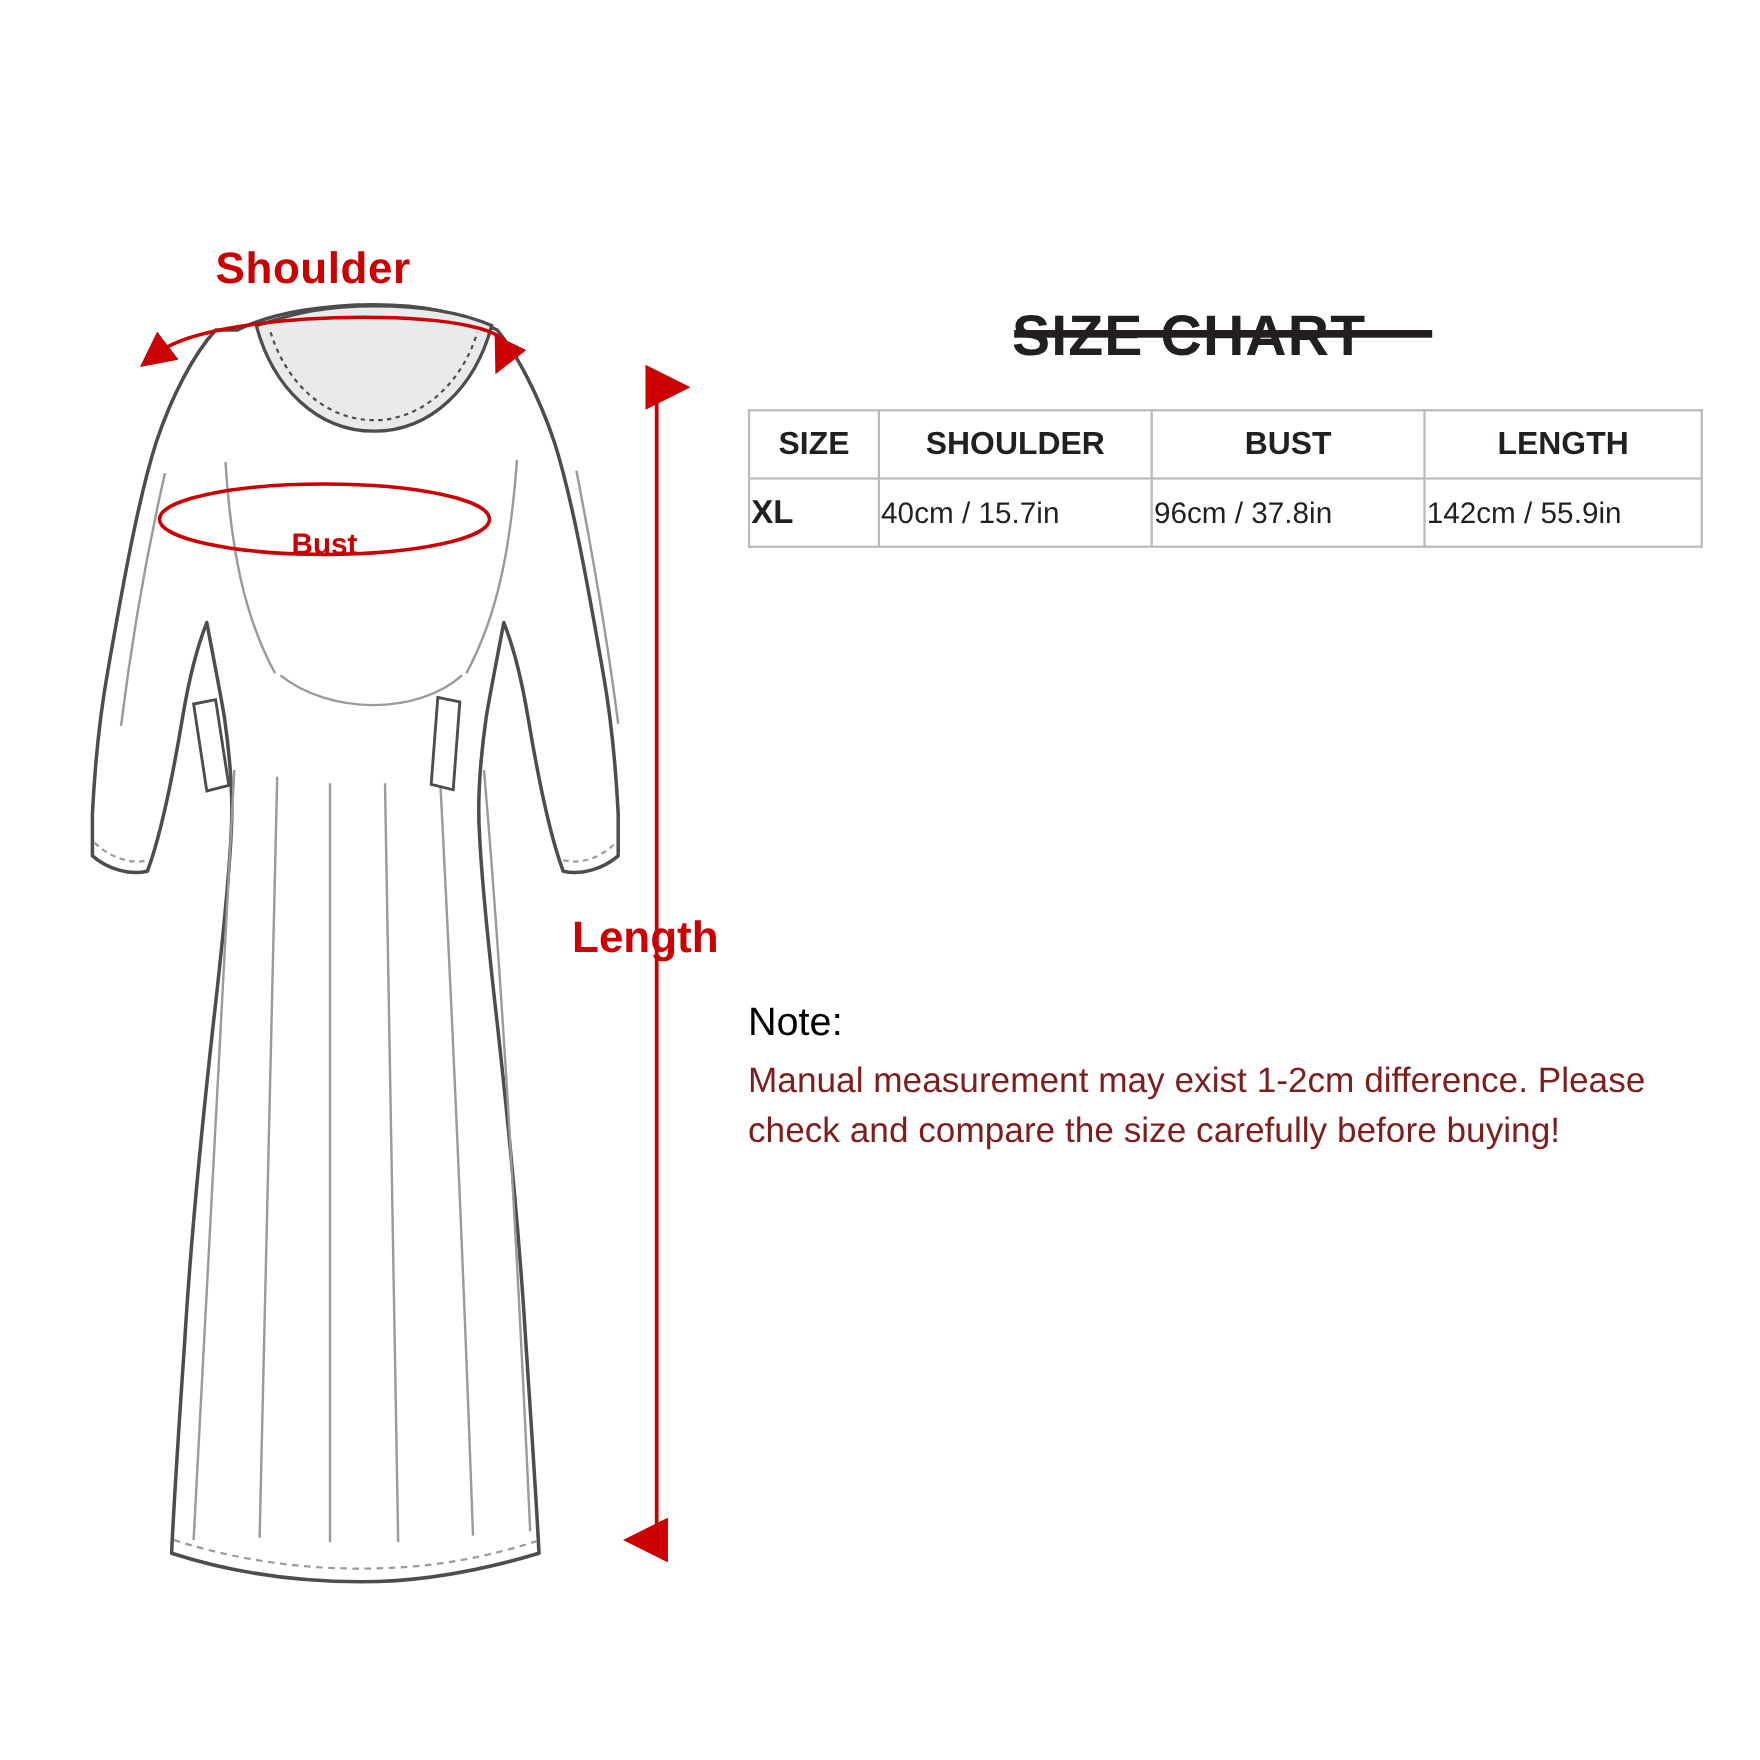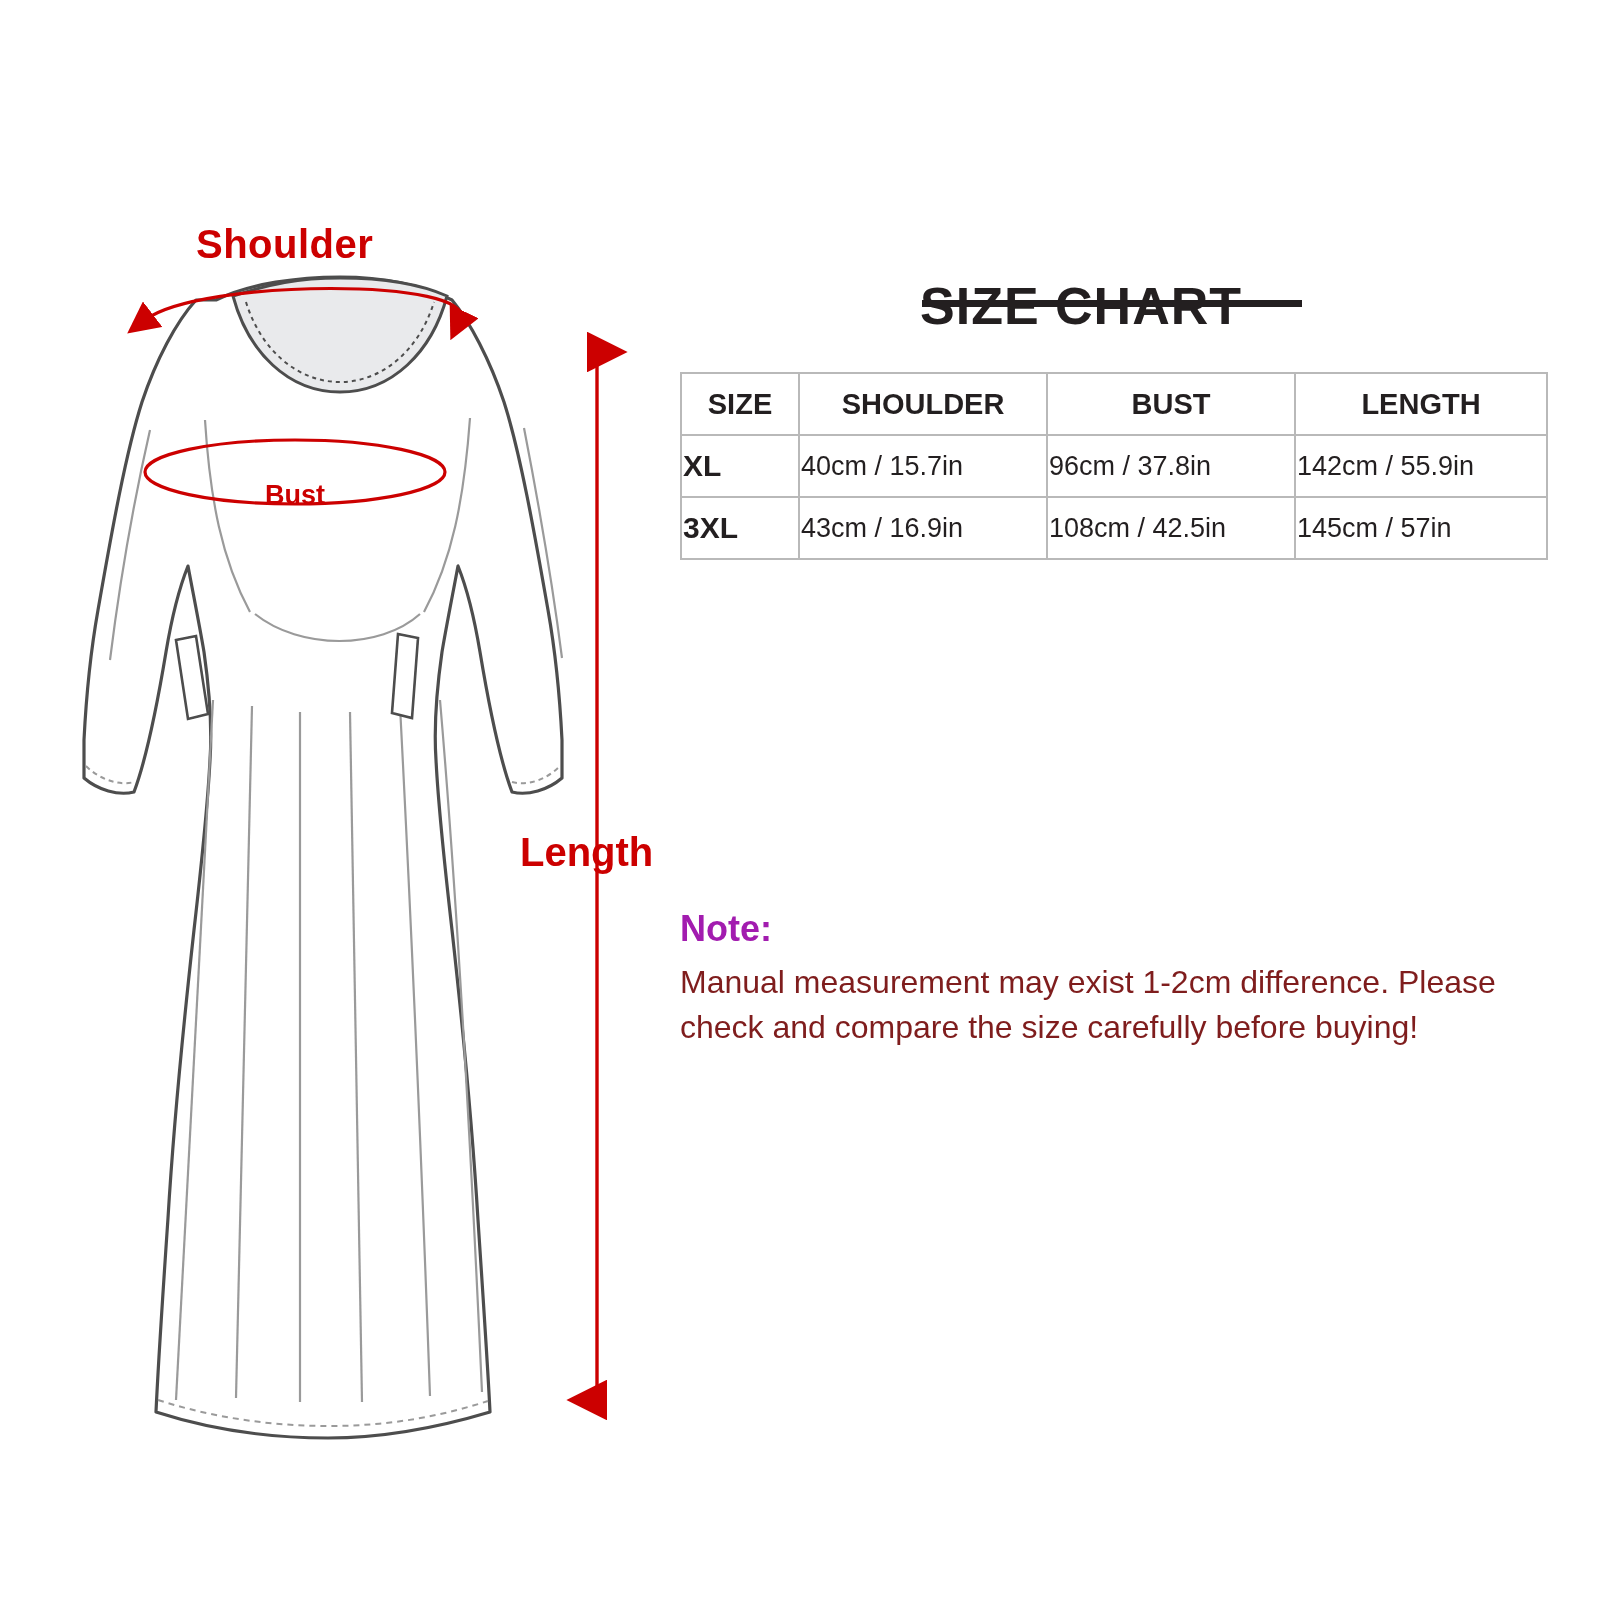--- a/index.html
+++ b/index.html
@@ -107,22 +107,22 @@
   col.c-length { width: 252px; }
 
   #note-block {
     position: absolute;
     left: 8px;
     top: 908px;
     width: 870px;
   }
   #note-title {
     font-size: 36px;
-    font-weight: bold;
-    color: #a21caf;
+    font-weight: normal;
+    color: #000000;
     margin: 0 0 10px 0;
   }
   #note-text {
     font-size: 32px;
     line-height: 1.42;
     color: #7f1d1d;
     margin: 0;
   }
 </style>
 </head>
@@ -252,26 +252,20 @@
         <th>LENGTH</th>
       </tr>
     </thead>
     <tbody>
       <tr>
         <td class="size-cell">XL</td>
         <td>40cm / 15.7in</td>
         <td>96cm / 37.8in</td>
         <td>142cm / 55.9in</td>
       </tr>
-      <tr>
-        <td class="size-cell">3XL</td>
-        <td>43cm / 16.9in</td>
-        <td>108cm / 42.5in</td>
-        <td>145cm / 57in</td>
-      </tr>
     </tbody>
   </table>
 
   <div id="note-block">
     <p id="note-title">Note:</p>
     <p id="note-text">Manual measurement may exist 1-2cm difference. Please check and compare the size carefully before buying!</p>
   </div>
 </div>
 
 </body></html>

